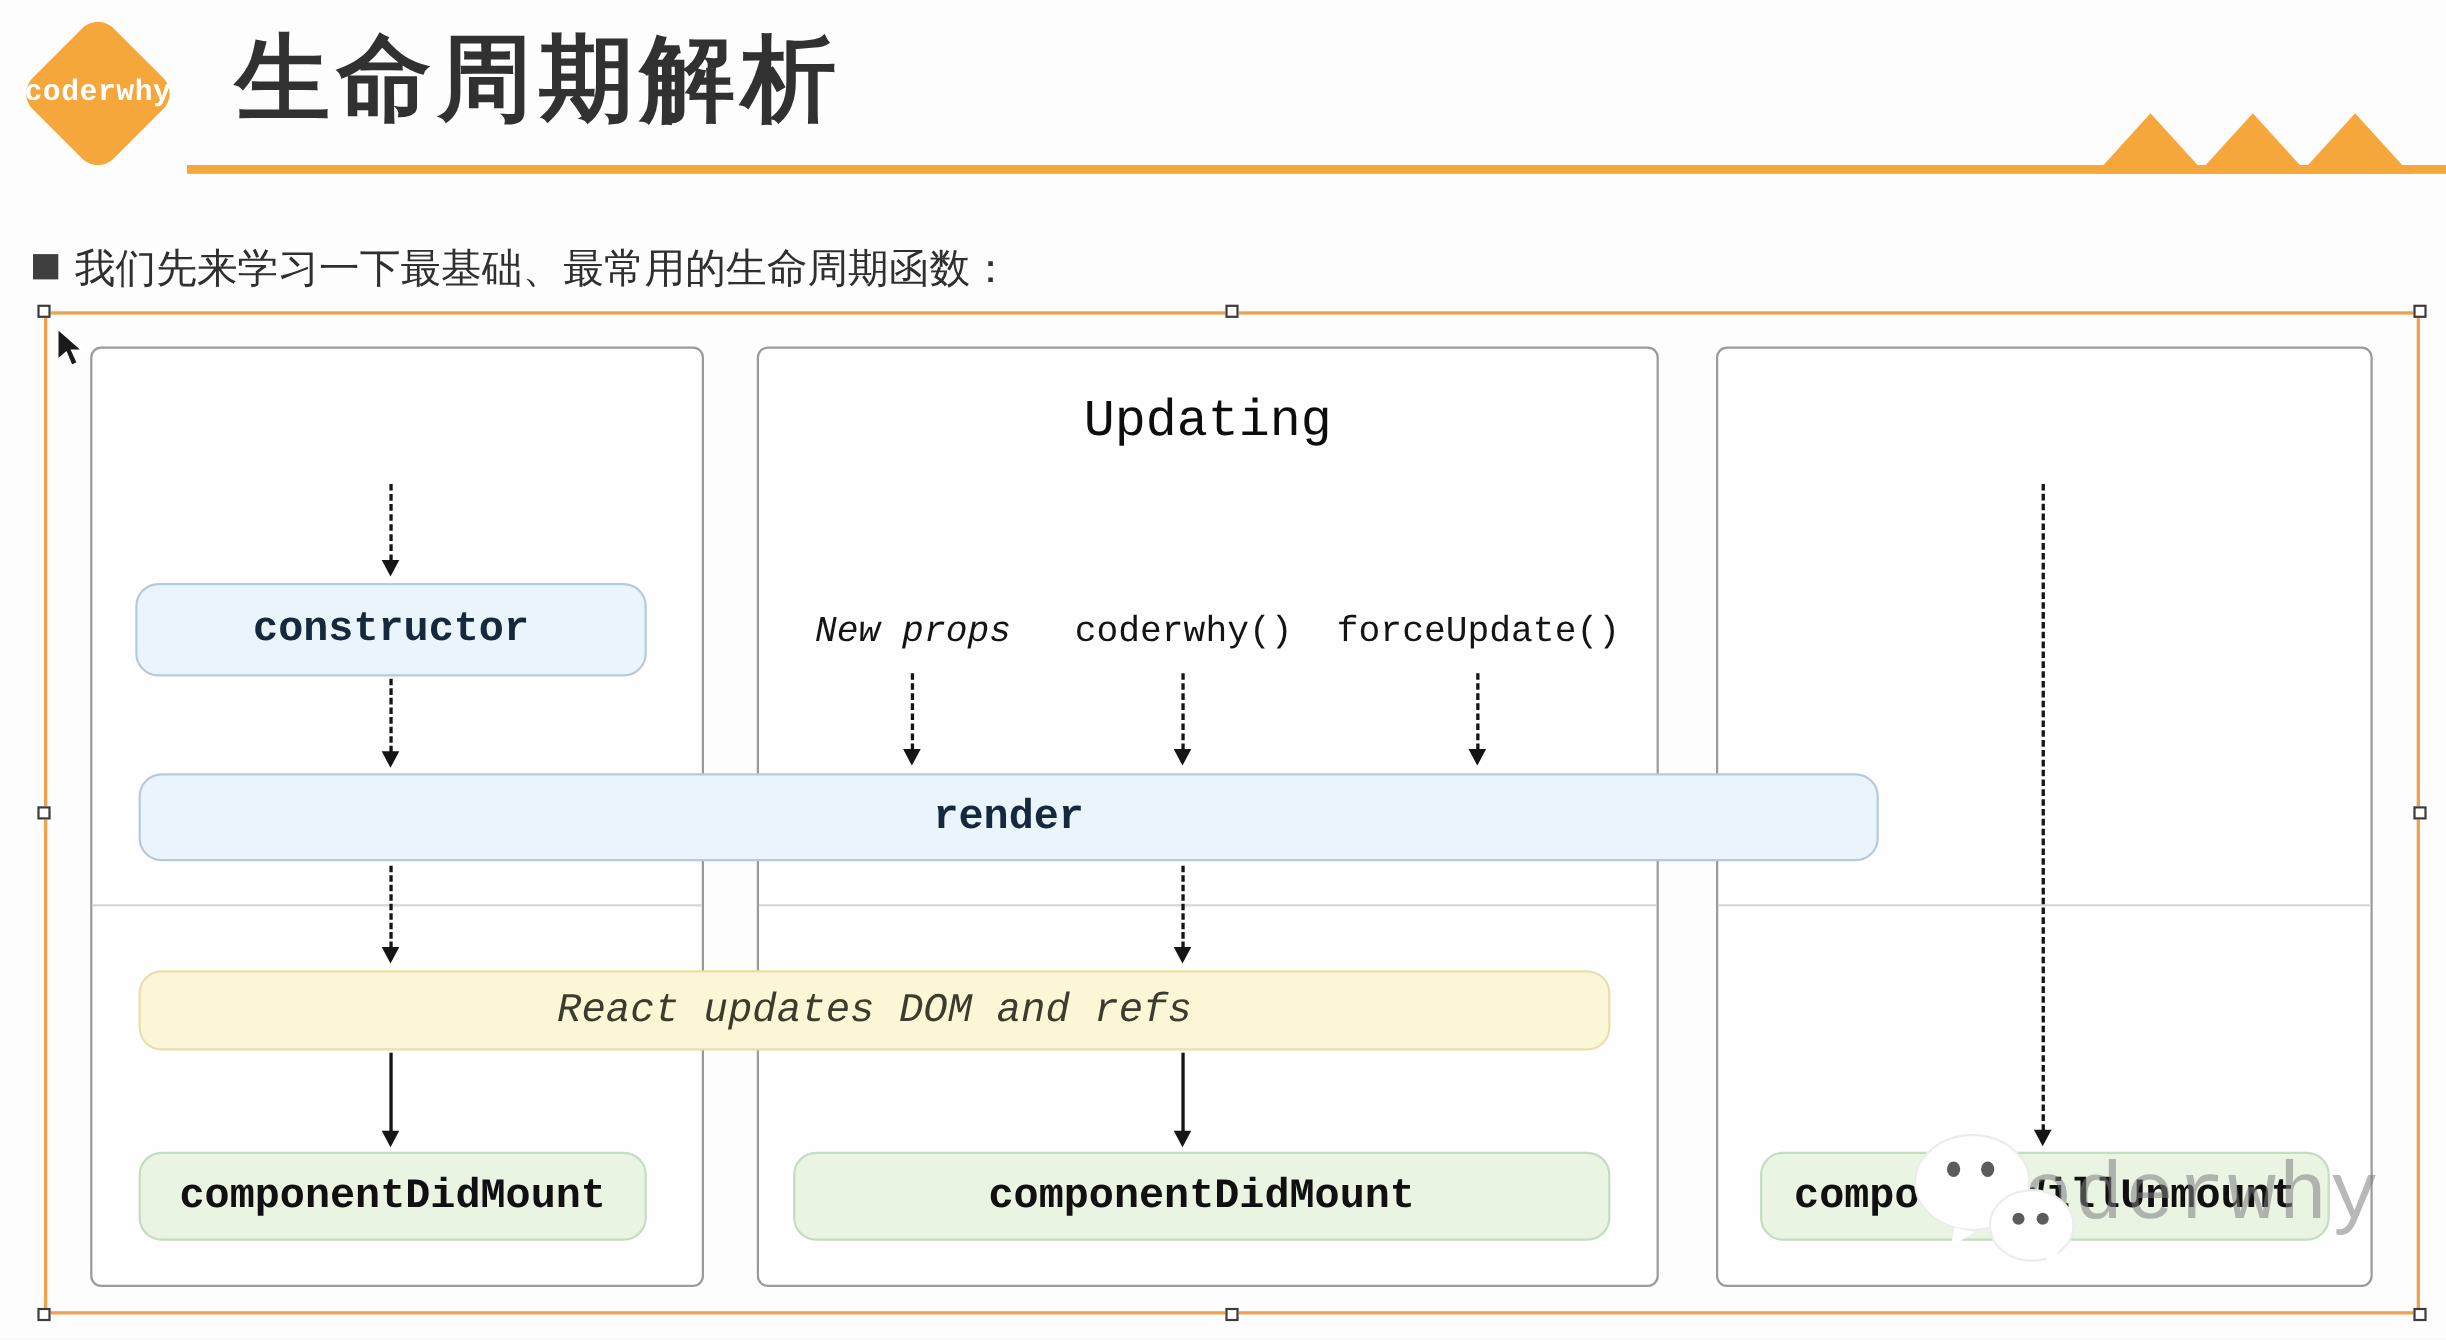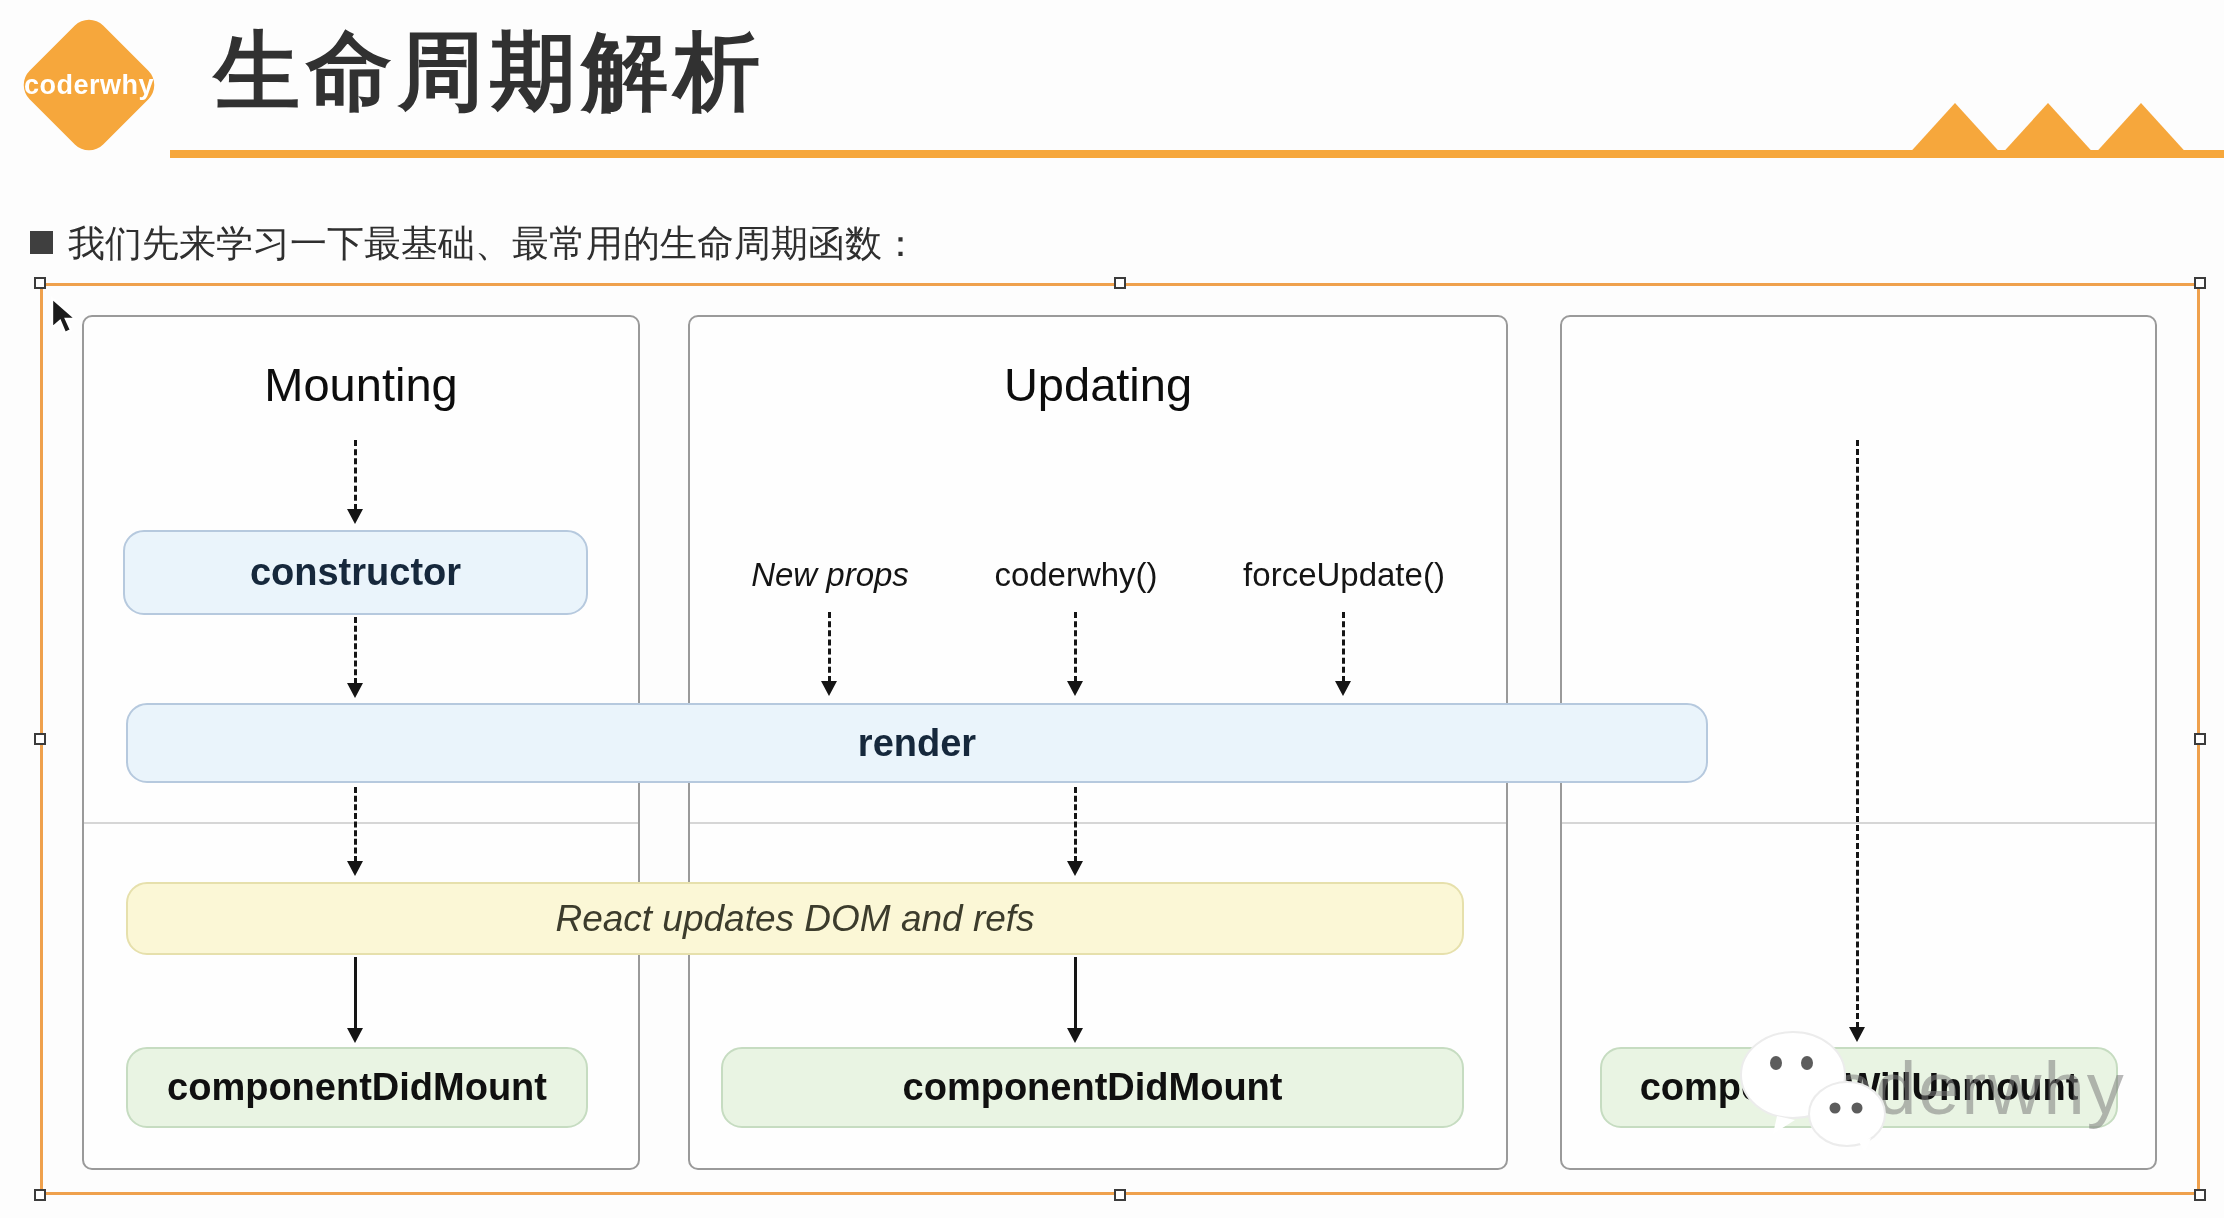--- a/index.html
+++ b/index.html
@@ -1,18 +1,18 @@
 <!DOCTYPE html>
 <html style="--brand: #F6A73C; --sel: #EFA14D; --bluebg: #EAF4FB; --bluebd: #B6C9DE; --yelbg: #FBF7D6; --yelbd: #E6E0AC; --grnbg: #E9F4E3; --grnbd: #C6DCC1; --navy: #16283C;"><head>
 <meta charset="utf-8">
 <style>
   html,body{margin:0;padding:0;background:#e9e9e9;}
   #stage{
     position:relative;width:2224px;height:1218px;background:#fdfdfd;
-    overflow:hidden;font-family:Liberation Sans, sans-serif;
+    overflow:hidden;font-family:Liberation Mono, monospace;
   }
   
   .logo-diamond{
     position:absolute;left:37px;top:33px;width:104px;height:104px;
     background:var(--brand,#F6A73C);border-radius:20px;transform:rotate(45deg);
   }
   .logo-label{
     position:absolute;left:8px;top:70px;width:162px;text-align:center;
     color:#fff;font-weight:bold;font-size:27px;letter-spacing:.5px;
   }
@@ -97,21 +97,20 @@
   <div class="tri" style="left:1905px"></div>
   <div class="tri" style="left:1998px"></div>
   <div class="tri" style="left:2091px"></div>
 
   <div class="bullet-square"></div>
   <div class="bullet-text">我们先来学习一下最基础、最常用的生命周期函数：</div>
 
   <div>
 
     <div class="panel" style="left:82px;width:558px">
-      <div class="panel-title">Mounting</div>
       <div class="panel-divider"></div>
     </div>
     <div class="panel" style="left:688px;width:820px">
       <div class="panel-title">Updating</div>
       <div class="panel-divider"></div>
     </div>
     <div class="panel" style="left:1560px;width:597px">
       <div class="panel-divider"></div>
     </div>
 

